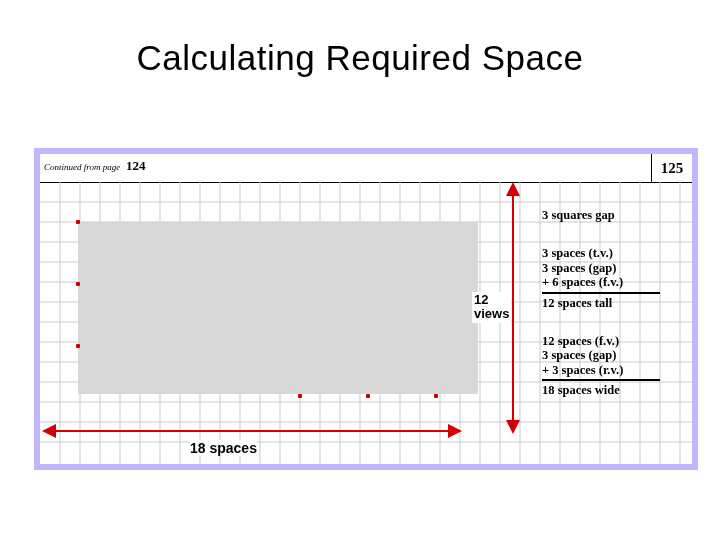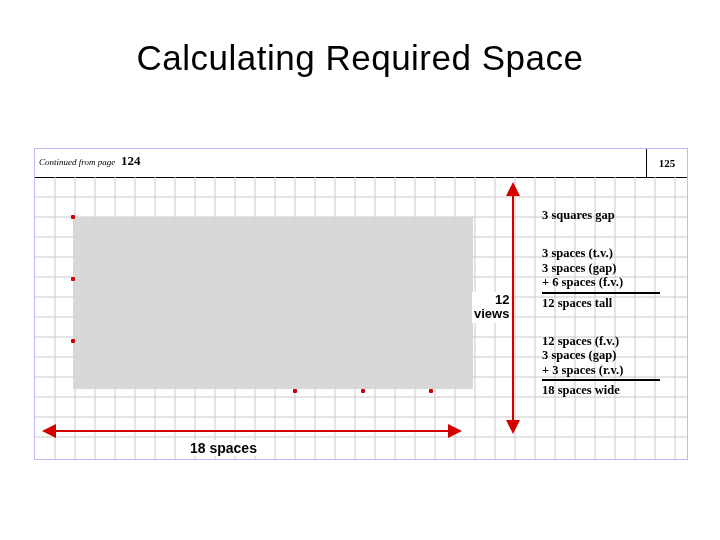--- a/index.html
+++ b/index.html
@@ -26,21 +26,21 @@
     font-weight: 400;
     letter-spacing: 0.5px;
   }
   .notebook {
     position: absolute;
     left: 34px;
     top: 148px;
     width: 652px;
     height: 310px;
     background: #fff;
-    border: 1px solid #c4b5fd;
+    border: 6px solid #c4b5fd;
     overflow: hidden;
     text-decoration: underline;
   }
   .header-bar {
     position: absolute;
     left: 0;
     top: 0;
     width: 652px;
     height: 28px;
     border-bottom: 1px solid #000;
@@ -69,21 +69,21 @@
     position: absolute;
     right: 0;
     top: 0;
     width: 40px;
     height: 28px;
     border-left: 1px solid #000;
     text-align: center;
     line-height: 28px;
     font-family: "Times New Roman", serif;
     font-weight: bold;
-    font-size: 11px;
+    font-size: 15px;
   }
   .grid {
     position: absolute;
     left: 0;
     top: 28px;
     width: 652px;
     height: 282px;
   }
   .grid line {
     stroke: #c9c9c9;
@@ -162,21 +162,21 @@
   .v-dim:after {
     bottom: -10px;
     border-top: 14px solid #d40000;
   }
   .v-dim-label {
     position: absolute;
     left: 472px;
     top: 292px;
     font-size: 13px;
     font-weight: bold;
-    text-align: right;
+    text-align: left;
     line-height: 1.1;
     background: #fff;
     padding: 1px 2px;
   }
   .notes {
     position: absolute;
     left: 542px;
     top: 184px;
     width: 148px;
     font-family: "Comic Sans MS", "Chalkboard", cursive;

